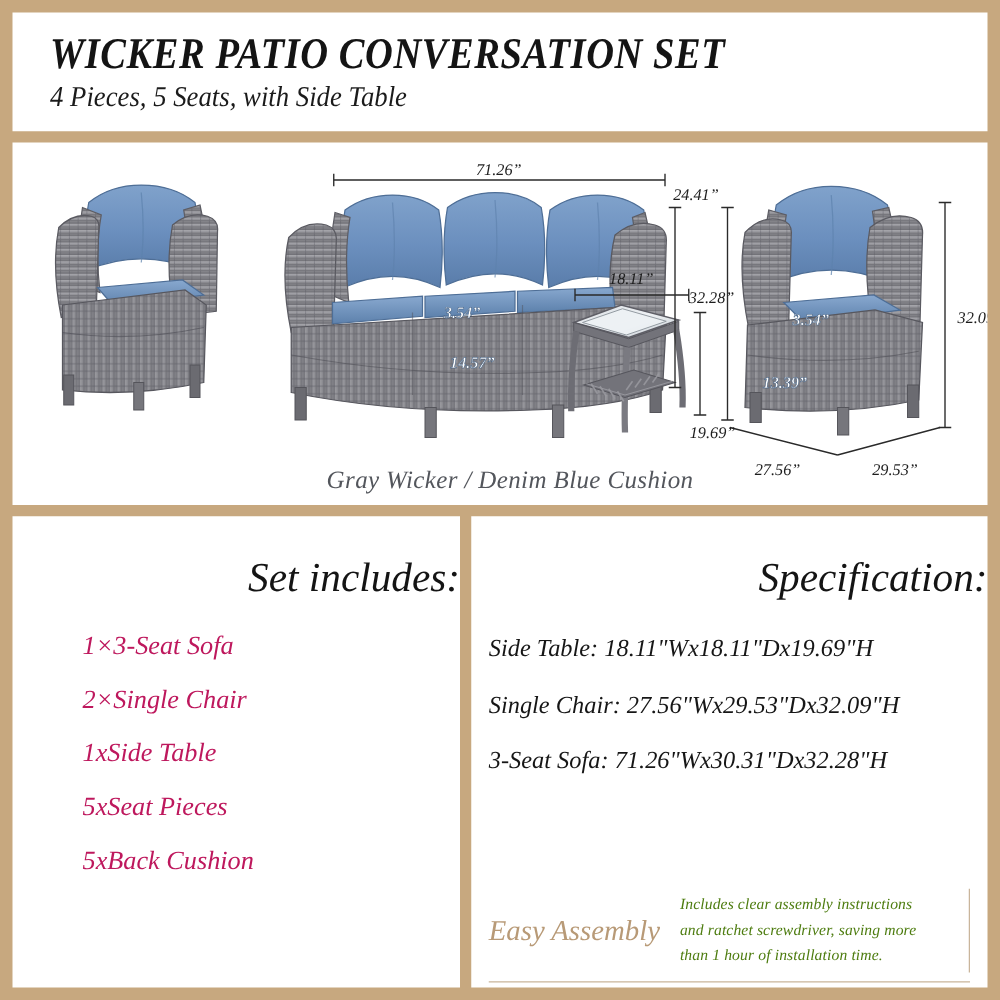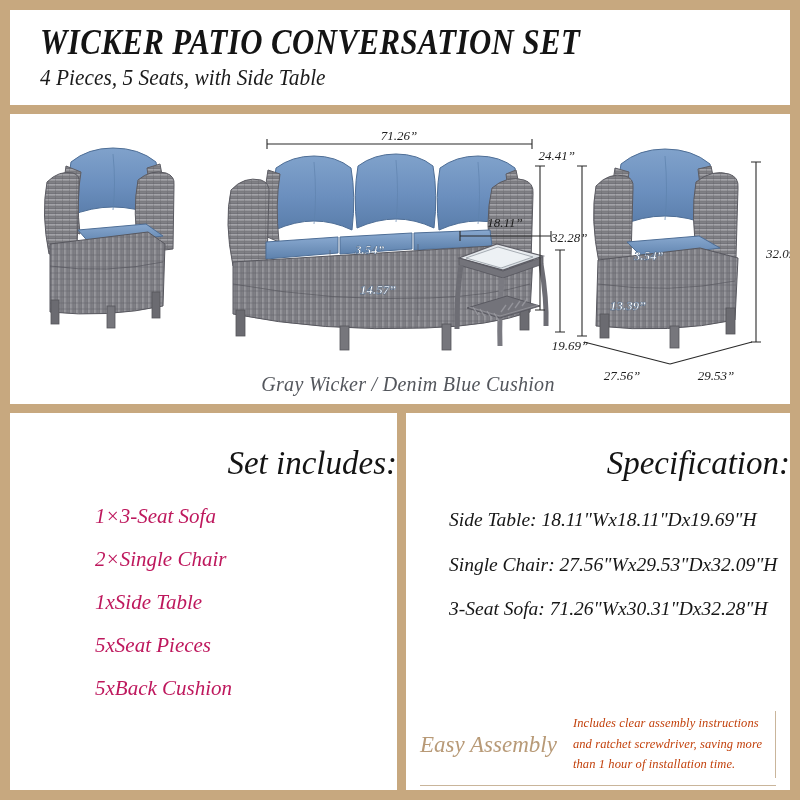--- a/index.html
+++ b/index.html
@@ -7,21 +7,21 @@
     width:800px;height:800px;
     background:#c7a87f;
     font-family:"Liberation Serif","DejaVu Serif",serif;
     overflow:hidden;
   }
   .frame{
     position:absolute;left:0;top:0;width:800px;height:800px;
     box-sizing:border-box;padding:10px;
     display:flex;flex-direction:column;gap:9px;
   }
-  .panel{background:#ffffff;position:relative;padding-left:29px;}
+  .panel{background:#ffffff;position:relative;}
 
   
   .header{height:95px;flex:0 0 95px;display:flex;flex-direction:column;
           justify-content:center;padding-left:30px;box-sizing:border-box;}
   .title{
     font-size:35px;font-style:italic;font-weight:700;color:#141414;
     letter-spacing:.5px;line-height:1.02;
     transform:scaleX(.88);transform-origin:left center;
     white-space:nowrap;
   }
@@ -70,21 +70,21 @@
   }
   .assembly-title{
     flex:0 0 auto;font-size:23px;font-style:italic;color:#b89a77;
     white-space:nowrap;padding-right:12px;
   }
   .assembly-body{
     flex:1 1 auto;border-right:1.5px solid #c9b59b;
     padding:2px 10px 4px 4px;
   }
   .assembly-body div{
-    font-size:12.5px;font-style:italic;color:#c2410c;
+    font-size:12.5px;font-style:italic;color:#4d7c0f;
     line-height:1.62;white-space:nowrap;letter-spacing:.1px;
   }
   .assembly-rule{
     position:absolute;left:14px;right:14px;bottom:4px;height:1.5px;
     background:#c9b59b;
   }
 </style>
 </head>
 <body>
 

